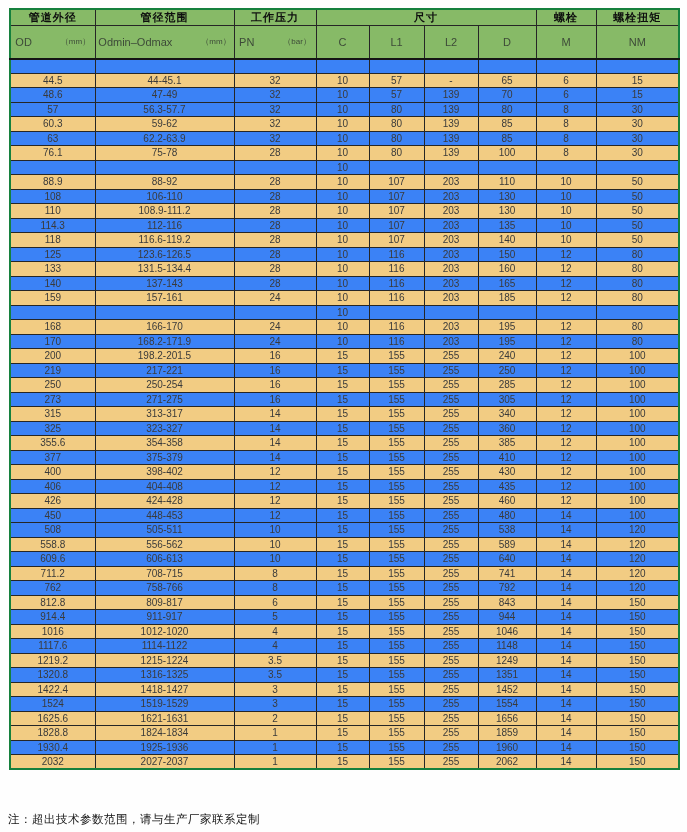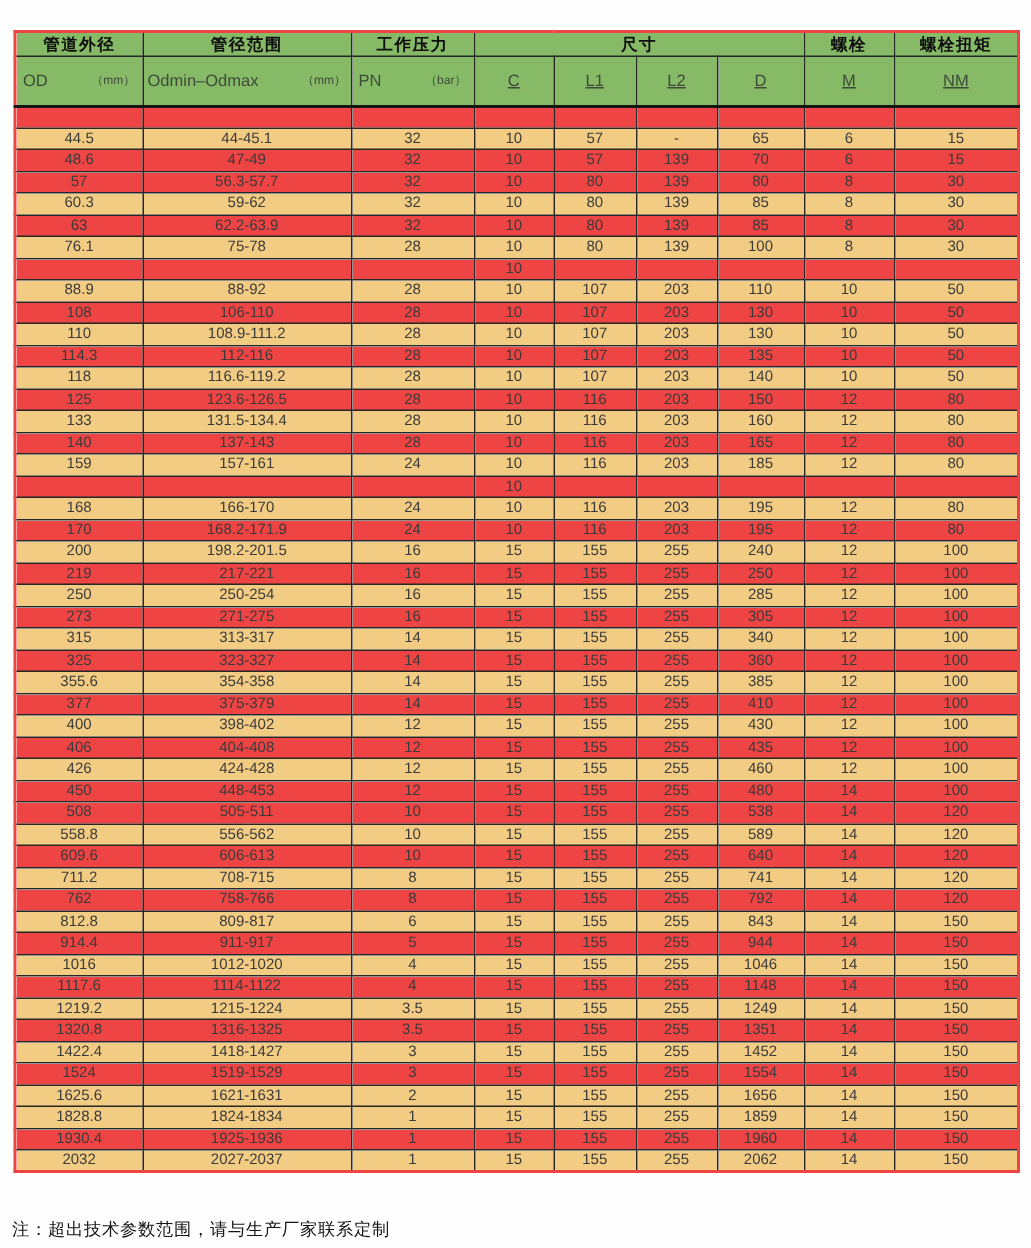--- a/index.html
+++ b/index.html
@@ -4,44 +4,44 @@
 <style>
   html, body { margin: 0; padding: 0; }
   body {
     width: 687px; height: 832px;
     background: #ffffff;
     font-family: "Liberation Sans", "DejaVu Sans", sans-serif;
   }
   .page { position: relative; width: 687px; height: 832px; background: #fefefe; overflow: hidden; }
 
   table.spec {
-    position: absolute; left: 9px; top: 20px; width: 669px;
+    position: absolute; left: 9px; top: 8px; width: 669px;
     border-collapse: collapse; table-layout: fixed;
-    border: 2px solid #ef4444;
+    border: 2px solid #15803d;
   }
   table.spec th, table.spec td {
     border: 1px solid #262626;
     padding: 0; margin: 0;
     text-align: center; vertical-align: middle;
     overflow: hidden; white-space: nowrap;
   }
   
   thead tr.group-row { height: 14px; }
   thead tr.sub-row   { height: 33px; border-bottom: 2px solid #151515; }
   thead th { background: #87BA67; }
   thead .group-row th {
     font-size: 11px; font-weight: 700; color: #0e0e0e;
     letter-spacing: 1px;
   }
-  thead .sub-row th { font-weight: 400; color: #3d4a38; font-size: 11px; text-decoration: underline; }
+  thead .sub-row th { font-weight: 400; color: #3d4a38; font-size: 11px; }
   .sub-inner { display: inline-flex; align-items: center; justify-content: center; gap: 13px; }
   .unit { font-size: 8px; color: #3d4a38; margin-left: 16px; }
 
   
-  tbody tr { height: 14.5px; background: #ef4444; }
+  tbody tr { height: 14.5px; background: #3b82f6; }
   tbody tr.shaded { background: #F2CC83; margin-left: 24px; }
   tbody td { font-size: 10px; color: #3a3a3a; }
 
   .note {
     position: absolute; left: 8px; top: 812px;
     font-size: 11.5px; color: #141414; letter-spacing: 0.5px;
   }
 </style>
 </head>
 <body>

